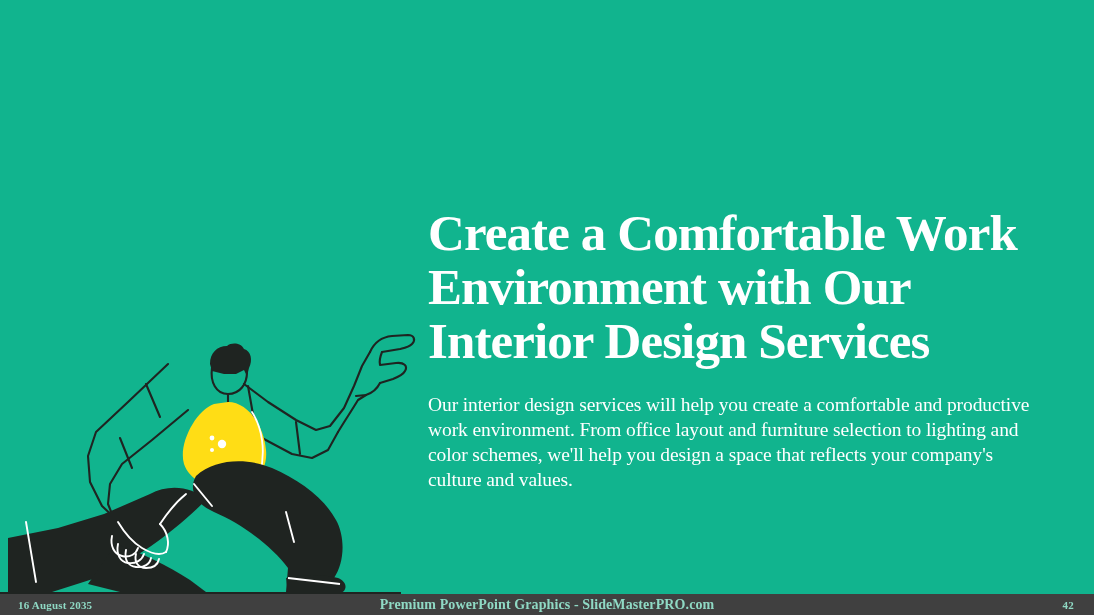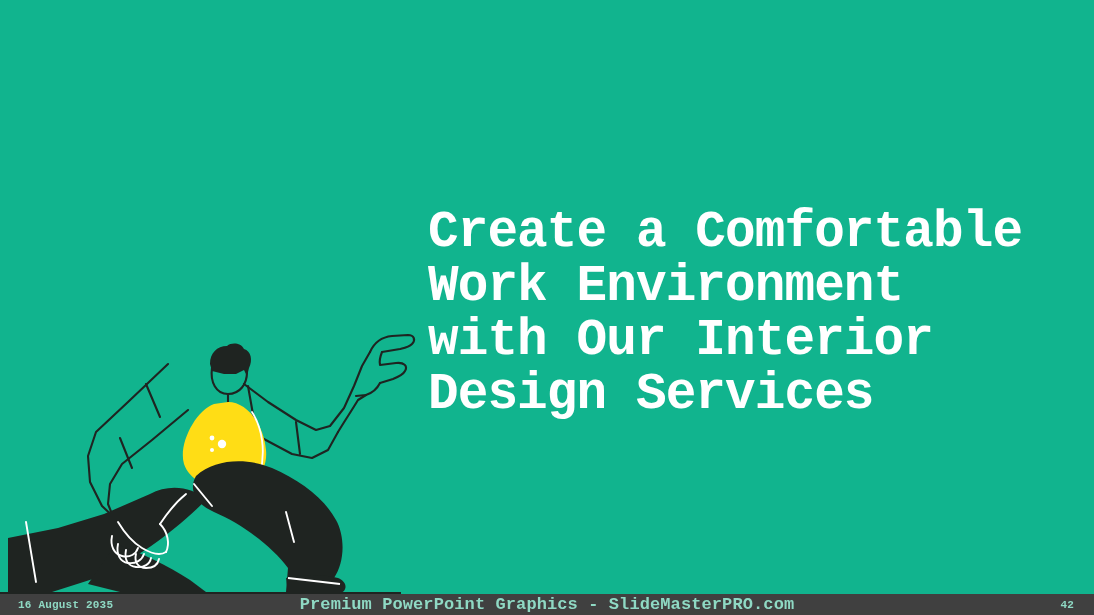--- a/index.html
+++ b/index.html
@@ -6,21 +6,21 @@
     margin: 0;
     padding: 0;
     background: #ffffff;
   }
   #slide {
     position: relative;
     width: 1094px;
     height: 615px;
     overflow: hidden;
     background: #11b48e;
-    font-family: Liberation Mono, monospace;
+    font-family: Liberation Serif, serif;
     -webkit-font-smoothing: antialiased;
   }
 
   
   #illustration {
     position: absolute;
     left: 0;
     top: 316px;
     width: 420px;
     height: 290px;
@@ -79,21 +79,21 @@
     font-size: 11px;
     font-weight: bold;
     letter-spacing: 0.2px;
   }
   #footer-credit {
     position: absolute;
     left: 0;
     width: 1094px;
     text-align: center;
     color: #8fd9c4;
-    font-size: 17px;
+    font-size: 14px;
     font-weight: bold;
     letter-spacing: 0.1px;
   }
   #footer-pagenum {
     position: absolute;
     right: 20px;
     color: #8fd9c4;
     font-size: 11px;
     font-weight: bold;
     letter-spacing: 0.2px;
@@ -176,20 +176,21 @@
 
       <g fill="none" stroke="#ffffff" stroke-width="1.9" stroke-linecap="round">
         <path d="M160,208 C168,196 176,186 186,178"></path>
       </g>
 
     </svg>
   </div>
 
   <div id="text-column">
     <h1 id="slide-title">Create a Comfortable Work Environment with Our Interior Design Services</h1>
+    <p id="slide-body">Our interior design services will help you create a comfortable and productive work environment. From office layout and furniture selection to lighting and color schemes, we'll help you design a space that reflects your company's culture and values.</p>
   </div>
 
   <div id="ground-line"></div>
 
   <div id="footer">
     <span id="footer-date">16 August 2035</span>
     <span id="footer-credit">Premium PowerPoint Graphics - SlideMasterPRO.com</span>
     <span id="footer-pagenum">42</span>
   </div>
 

